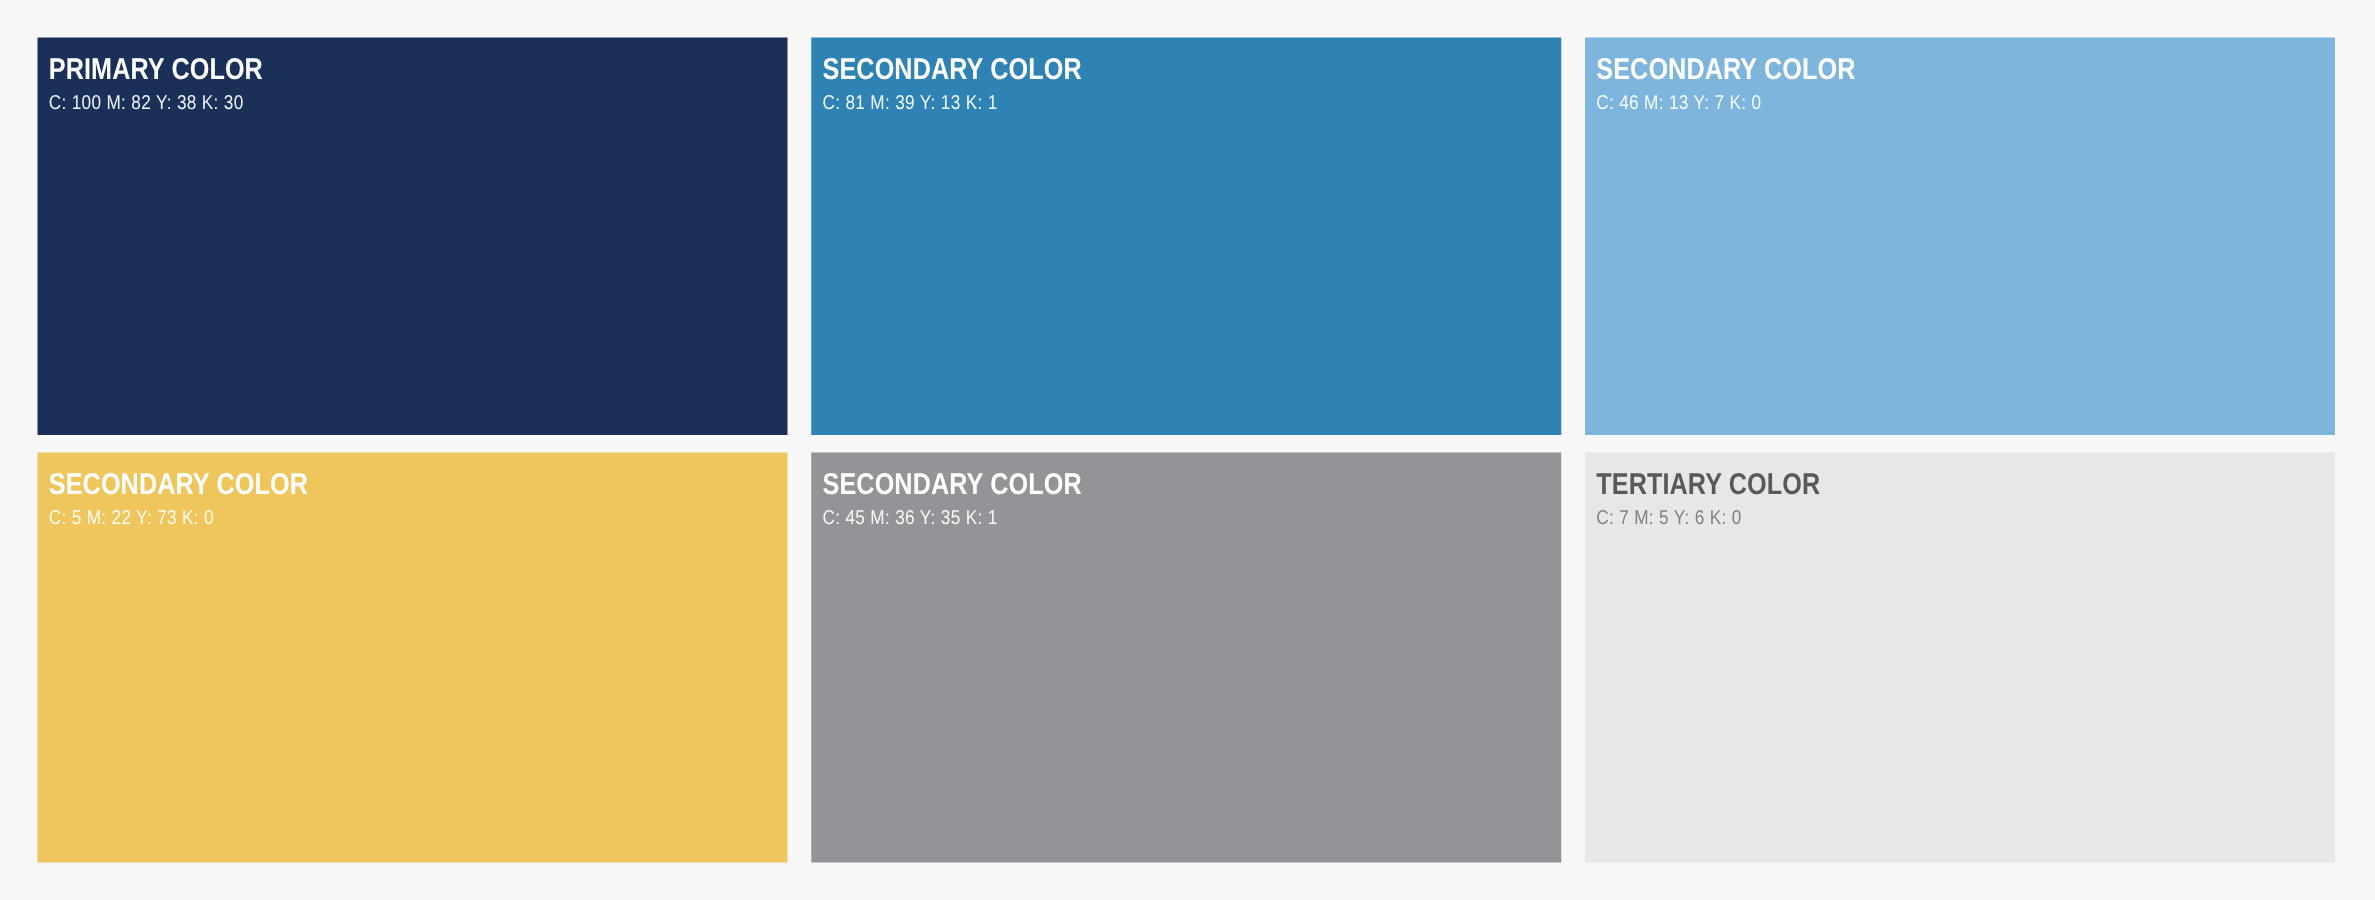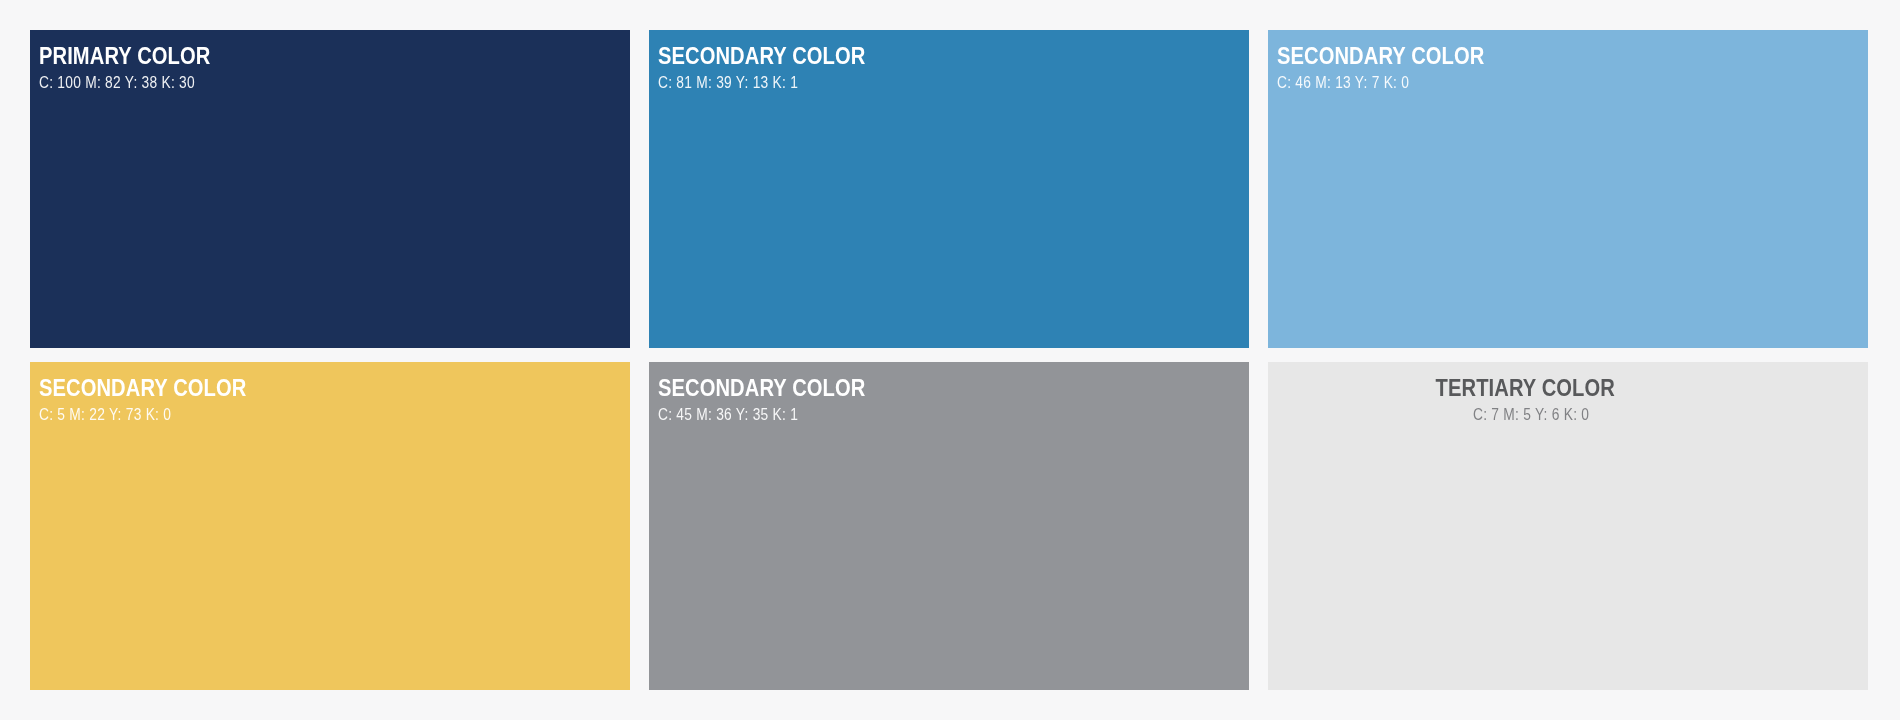--- a/index.html
+++ b/index.html
@@ -85,17 +85,17 @@
       <div class="swatch-cmyk">C: 46   M: 13   Y: 7   K: 0</div>
     </div>
     <div class="swatch-card on-dark" style="background: rgb(239, 198, 92);">
       <div class="swatch-title">SECONDARY COLOR</div>
       <div class="swatch-cmyk">C: 5   M: 22   Y: 73   K: 0</div>
     </div>
     <div class="swatch-card on-dark" style="background: rgb(146, 148, 152);">
       <div class="swatch-title">SECONDARY COLOR</div>
       <div class="swatch-cmyk">C: 45   M: 36   Y: 35  K: 1</div>
     </div>
-    <div class="swatch-card on-light" style="background: rgb(231, 231, 231); text-align: center;">
+    <div class="swatch-card on-light" style="background: rgb(231, 231, 231);">
       <div class="swatch-title">TERTIARY COLOR</div>
       <div class="swatch-cmyk">C: 7   M: 5   Y: 6   K: 0</div>
     </div>
   </main>
 
 </body></html>

